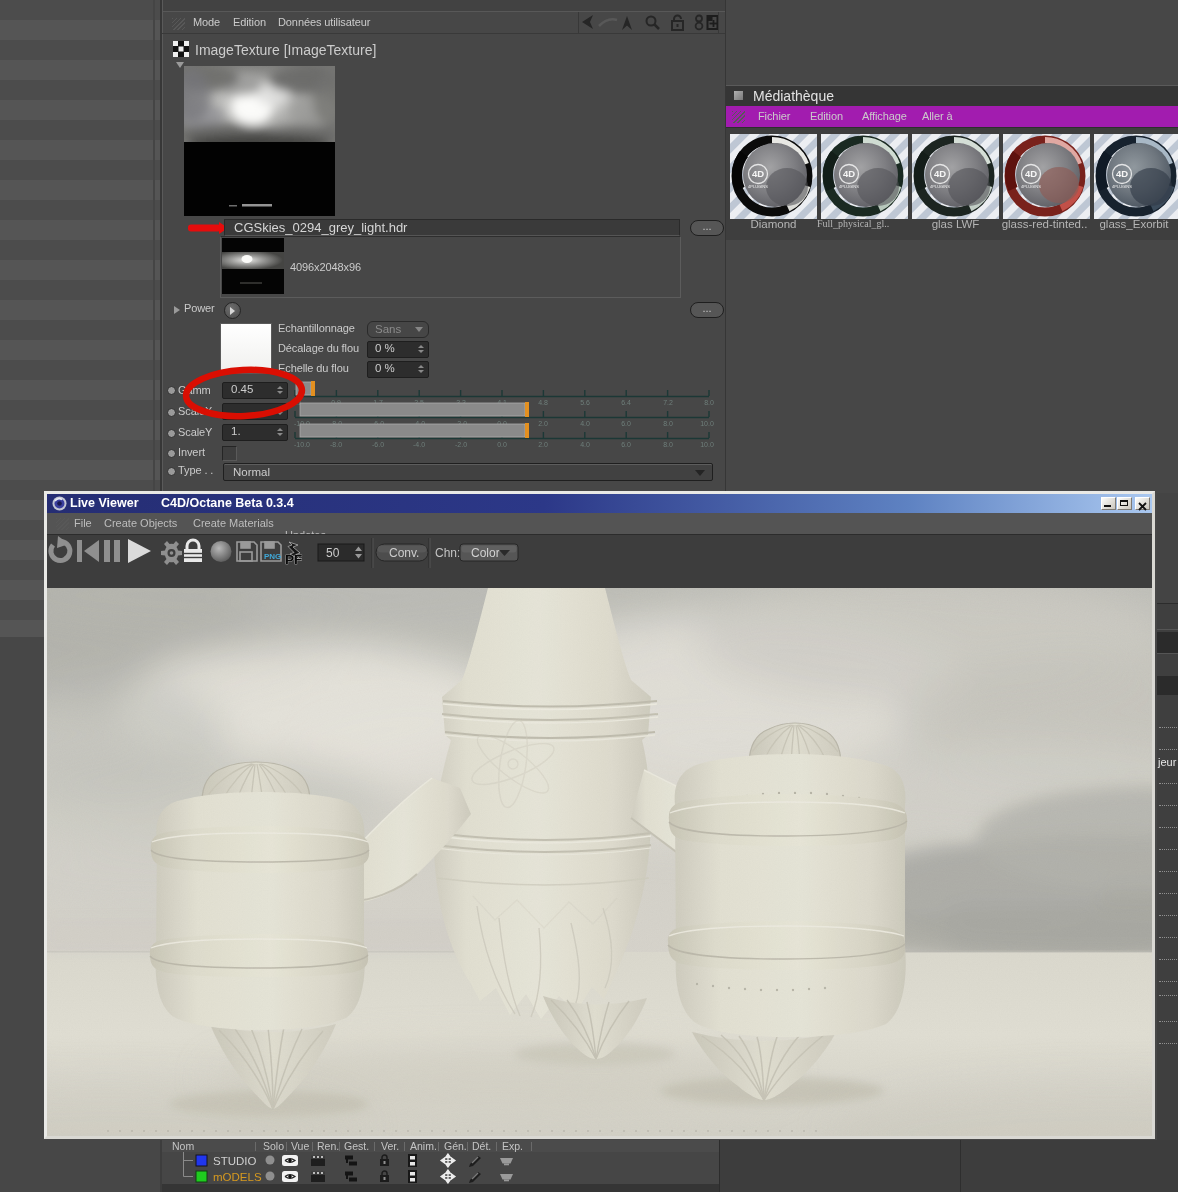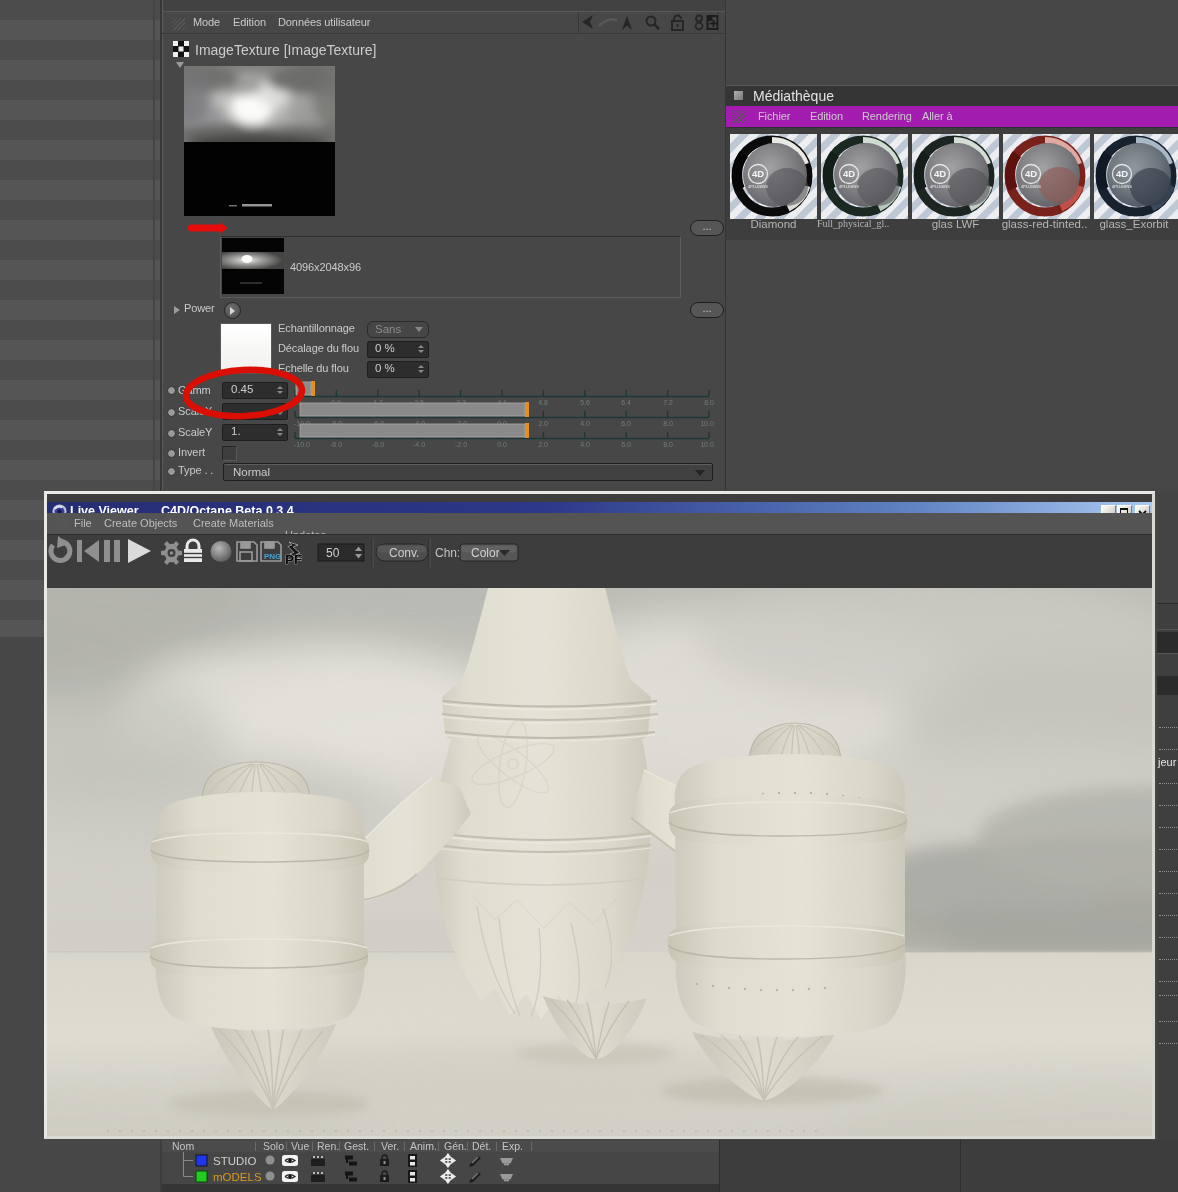--- a/index.html
+++ b/index.html
@@ -101,20 +101,23 @@
   <rect y="76" width="151" height="74" fill="#020202"></rect>
   <rect x="58" y="138" width="30" height="2.5" fill="#b9b9b9" opacity=".8"></rect>
   <rect x="45" y="139" width="8" height="1.5" fill="#888" opacity=".8"></rect>
  </svg>
 
  <svg class="abs" style="left:26px;top:222px;" width="40" height="12" viewBox="0 0 40 12">
   <rect x="0" y="2.5" width="33" height="7" rx="3" fill="#e60c0c"></rect>
   <path d="M31,0 L40,6 L31,12 Z" fill="#e60c0c"></path>
  </svg>
 
+ <div class="abs" style="left:62px;top:219px;width:454px;height:15px;background:#3a3a3a;border:1px solid #2a2a2a;border-bottom-color:#555;">
+   <div style="font-size:13px;color:#d6d6d6;padding:0 0 0 9px;white-space:nowrap;">CGSkies_0294_grey_light.hdr</div>
+ </div>
  <div class="abs pill" style="left:528px;top:220px;width:32px;height:14px;background:#565656;line-height:11px;">...</div>
 
  <div class="abs" style="left:58px;top:236px;width:459px;height:60px;border:1px solid #5c5c5c;border-top-color:#2e2e2e;"></div>
  <svg class="abs" style="left:60px;top:238px;" width="62" height="56" viewBox="0 0 62 56">
   <rect width="62" height="56" fill="#040404"></rect>
   <defs>
           <radialGradient id="skg3" cx="40%" cy="48%" r="58%">
     <stop offset="0%" stop-color="#e8e8e6"></stop>
             <stop offset="45%" stop-color="#9a9a98"></stop>
     <stop offset="100%" stop-color="#454543"></stop>
@@ -280,21 +283,21 @@
 </div>
 
 <div class="abs" id="medpanel" style="left:726px;top:85px;width:452px;height:153px;background:#a21caf;border-top:1px solid #5a5a5a;">
  <div class="abs" style="left:0;top:0;width:452px;height:20px;background:#353535;">
    <div class="abs" style="left:8px;top:5px;width:9px;height:9px;background:linear-gradient(135deg,#b0b0b0,#787878);"></div>
    <div class="abs" style="left:27px;top:2px;font-size:14px;color:#e2e2e2;">Médiathèque</div>
  </div>
  <div class="abs grip" style="left:6px;top:25px;"></div>
  <div class="abs t12" style="left:32px;top:24px;">Fichier</div>
  <div class="abs t12" style="left:84px;top:24px;">Edition</div>
- <div class="abs t12" style="left:136px;top:24px;">Rendering</div>
+ <div class="abs t12" style="left:136px;top:24px;">Affichage</div>
  <div class="abs t12" style="left:196px;top:24px;">Aller à</div>
  <div class="abs" style="left:0;top:41px;width:452px;height:112px;background:#3e3e3e;border-top:1px solid #2e2e2e;"></div>
 
  <svg class="abs" style="left:4px;top:48px;" width="448" height="85" viewBox="0 0 448 85">
   <defs>
    <pattern id="stripes" width="14" height="14" patternUnits="userSpaceOnUse" patternTransform="rotate(-45)">
      <rect width="14" height="14" fill="#eceef2"></rect>
      <rect y="7" width="14" height="7" fill="#bec7d4"></rect>
    </pattern>
    <radialGradient id="sphg" cx="42%" cy="38%" r="70%">
@@ -475,21 +478,21 @@
  <div class="abs" style="left:2px;top:488px;width:18px;border-top:1px dotted #909090;"></div>
  <div class="abs" style="left:2px;top:502px;width:18px;border-top:1px dotted #909090;"></div>
  <div class="abs" style="left:2px;top:528px;width:18px;border-top:1px dotted #909090;"></div>
  <div class="abs" style="left:2px;top:550px;width:18px;border-top:1px dotted #909090;"></div>
  <div class="abs" style="left:0;top:136px;width:21px;height:1px;background:#555;"></div>
 </div>
 
 <div class="abs" id="liveviewer" style="left:44px;top:491px;width:1111px;height:648px;background:#3d3d3d;
  border-left:3px solid #e9e9e6;border-top:3px solid #e9e9e6;border-right:3px solid #d9d8d3;border-bottom:3px solid #d9d8d3;box-sizing:border-box;">
 
- <div class="abs" style="left:0;top:8px;width:1105px;height:19px;background:linear-gradient(90deg,#252d73 0%,#2c3888 45%,#5e82c2 78%,#aac8f0 100%);">
+ <div class="abs" style="left:0;top:0;width:1105px;height:19px;background:linear-gradient(90deg,#252d73 0%,#2c3888 45%,#5e82c2 78%,#aac8f0 100%);">
   <svg class="abs" style="left:5px;top:2px;" width="15" height="15" viewBox="0 0 15 15">
     <circle cx="7.5" cy="7.5" r="7" fill="#c3c7d4"></circle>
     <circle cx="7.5" cy="7.5" r="5" fill="#3a3f9e"></circle>
     <circle cx="7.5" cy="7.5" r="2.3" fill="#1a1a50"></circle>
     <path d="M3,5 a5.5,5.5 0 0 1 7,-1.5" stroke="#e8eaf4" stroke-width="1.6" fill="none"></path>
   </svg>
   <div class="abs" style="left:23px;top:2px;font-size:12.5px;font-weight:bold;color:#ffffff;">Live Viewer</div>
   <div class="abs" style="left:114px;top:2px;font-size:12.5px;font-weight:bold;color:#ffffff;">C4D/Octane Beta 0.3.4</div>
   <div class="abs" style="left:1054px;top:3px;width:15px;height:13px;background:linear-gradient(135deg,#fdfdfb,#c9c5bc);border:1px solid;border-color:#ffffff #7e7a74 #7e7a74 #ffffff;box-sizing:border-box;">
     <div style="position:absolute;left:2px;bottom:2px;width:7px;height:2px;background:#111;"></div>

